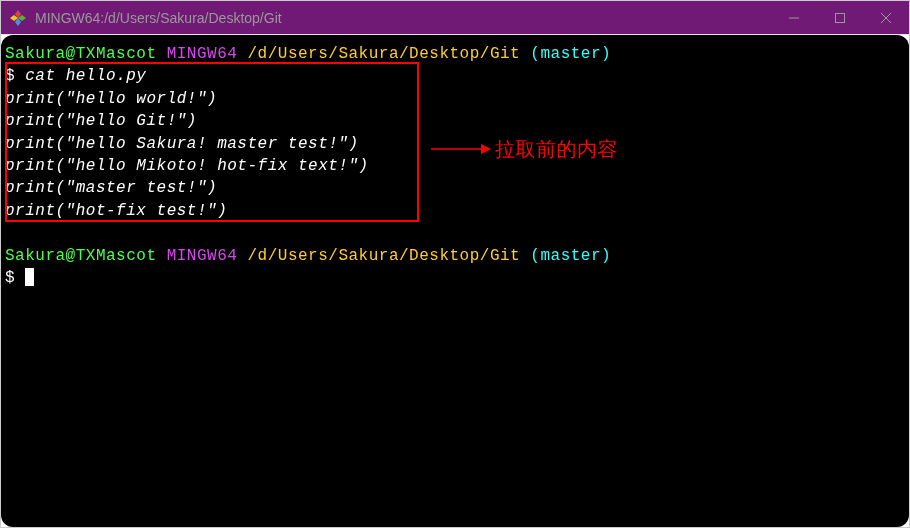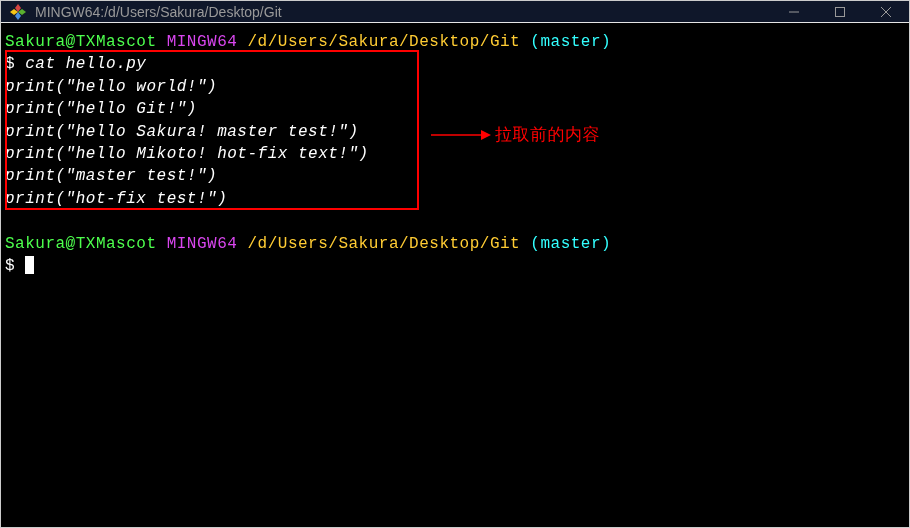--- a/index.html
+++ b/index.html
@@ -11,22 +11,22 @@
       overflow: hidden;
     }
     .window {
       width: 100%;
       height: 100%;
       border: 1px solid #ccc;
       display: flex;
       flex-direction: column;
     }
     .titlebar {
-      height: 22px;
-      background: #0f172a;
+      height: 34px;
+      background: #701a75;
       display: flex;
       align-items: center;
       padding-left: 8px;
       border-bottom: 1px solid #e5e5e5;
     }
     .app-icon {
       width: 18px;
       height: 18px;
       margin-right: 8px;
     }
@@ -49,20 +49,21 @@
     }
     .terminal {
       flex: 1;
       background: #000;
       font-family: Consolas, "Courier New", monospace;
       font-size: 16px;
       line-height: 1.4;
       padding: 8px 0 0 0;
       position: relative;
       letter-spacing: 0.5px;
+      border-radius: 12px;
     }
     .t-line {
       white-space: pre;
       padding: 0 4px;
     }
     .user { color: #4dff4d; }
     .mingw { color: #d946ef; }
     .path { color: #ffcc33; }
     .branch { color: #33ffff; }
     .cmd { color: #fff; font-style: italic; }
@@ -83,21 +84,21 @@
       display: flex;
       align-items: center;
     }
     .arrow-line {
       stroke: #ff0000;
       fill: none;
     }
     .annotation-text {
       color: #ff0000;
       font-family: "SimSun", "Songti SC", serif;
-      font-size: 17px;
+      font-size: 20px;
       margin-left: 4px;
     }
     .cursor {
       display: inline-block;
       width: 9px;
       height: 18px;
       background: #fff;
       vertical-align: middle;
       margin-bottom: 2px;
     }

